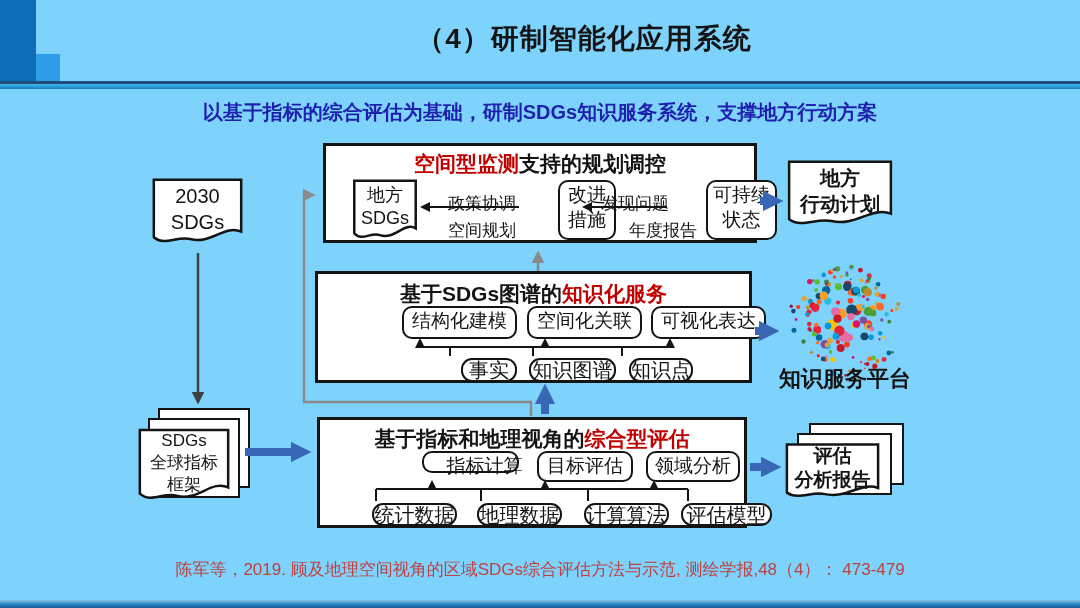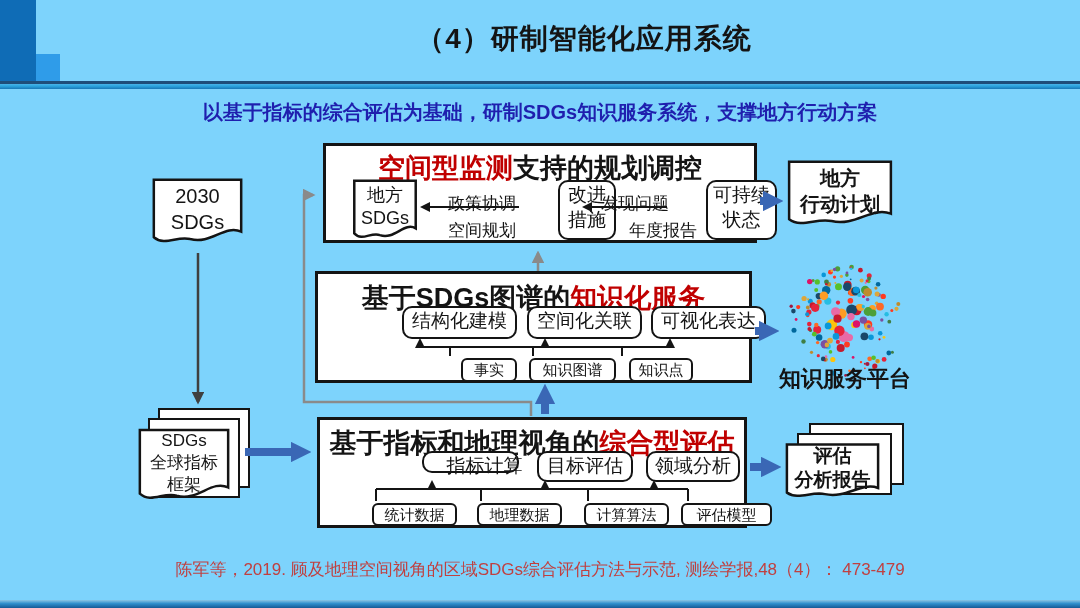--- a/index.html
+++ b/index.html
@@ -17,30 +17,30 @@
   .page-title{position:absolute;left:0;right:0;top:20px;text-align:center;transform:translateX(44px);
     font-size:28px;font-weight:600;color:var(--ink);letter-spacing:1px;}
   .rule-navy{position:absolute;left:0;right:0;top:81px;height:3px;background:var(--rule_navy);}
   .rule-cyan{position:absolute;left:0;right:0;top:84px;height:5px;
     background:linear-gradient(180deg,#49b4e8 0%,var(--rule_cyan) 45%,#1b78b6 100%);}
   .subtitle{position:absolute;left:0;right:0;top:99px;text-align:center;
     font-size:20px;font-weight:700;color:var(--subtitle_blue);}
 
   
   .big-box{position:absolute;background:#fff;border:3px solid var(--ink);}
-  .box-title{position:absolute;left:0;right:0;text-align:center;font-size:27px;font-weight:700;color:var(--ink);white-space:nowrap;}
+  .box-title{position:absolute;left:0;right:0;text-align:center;font-size:21px;font-weight:700;color:var(--ink);white-space:nowrap;}
   .box-title .red{color:var(--red_emphasis);}
   #top-box{left:323px;top:143px;width:434px;height:100px;}
   #middle-box{left:315px;top:271px;width:437px;height:112px;}
   #bottom-box{left:317px;top:417px;width:430px;height:111px;}
 
   .node{position:absolute;background:#fff;border:2.5px solid var(--ink);border-radius:10px;
     display:flex;flex-direction:column;align-items:center;justify-content:flex-start;
     font-size:19px;color:var(--ink);text-align:center;line-height:25px;white-space:nowrap;margin-left:36px;}
-  .node.small{border-radius:6px;font-size:15px;line-height:20px;border-width:2.5px;}
+  .node.small{border-radius:11px;font-size:20px;line-height:20px;border-width:2.5px;}
   .flow-label{position:absolute;font-size:17px;color:var(--ink);text-align:center;white-space:nowrap;}
 
   
   .doc{position:absolute;}
   .doc svg{position:absolute;inset:0;width:100%;height:100%;overflow:visible;}
   .doc .doc-label{position:absolute;inset:0 0 12px 0;display:flex;flex-direction:column;
     align-items:center;justify-content:center;text-align:center;color:var(--ink);}
   .doc .doc-label span{display:block;}
   .sheet{position:absolute;background:#fff;border:2.5px solid var(--ink);}
 

